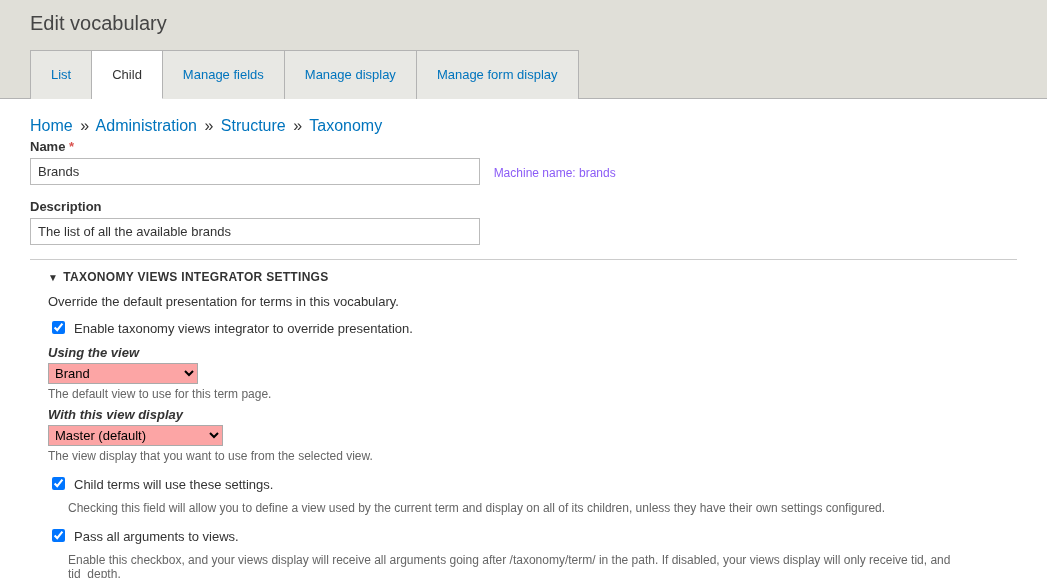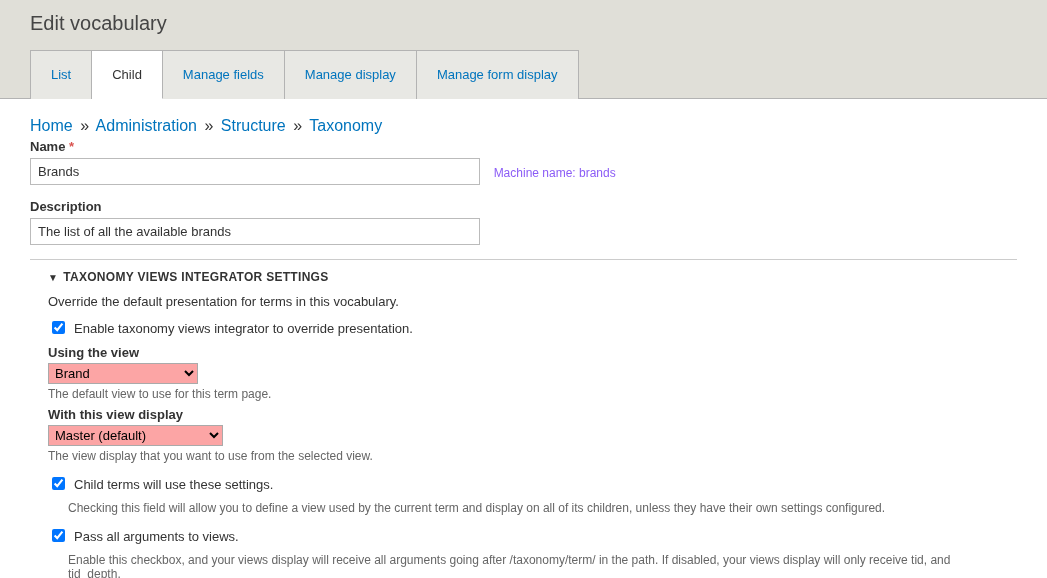--- a/index.html
+++ b/index.html
@@ -121,20 +121,21 @@
     margin-top: 2px;
   }
   .checkbox-block {
     margin-bottom: 12px;
   }
   .sub-label {
     font-weight: bold;
     font-size: 13px;
     margin-bottom: 3px;
     margin-top: 6px;
+    font-style: italic;
   }
   select {
     border: 1px solid #aaa;
     background: #fca5a5;
     padding: 1px 2px;
     font-size: 13px;
     min-width: 150px;
   }
   .description {
     color: #666;

